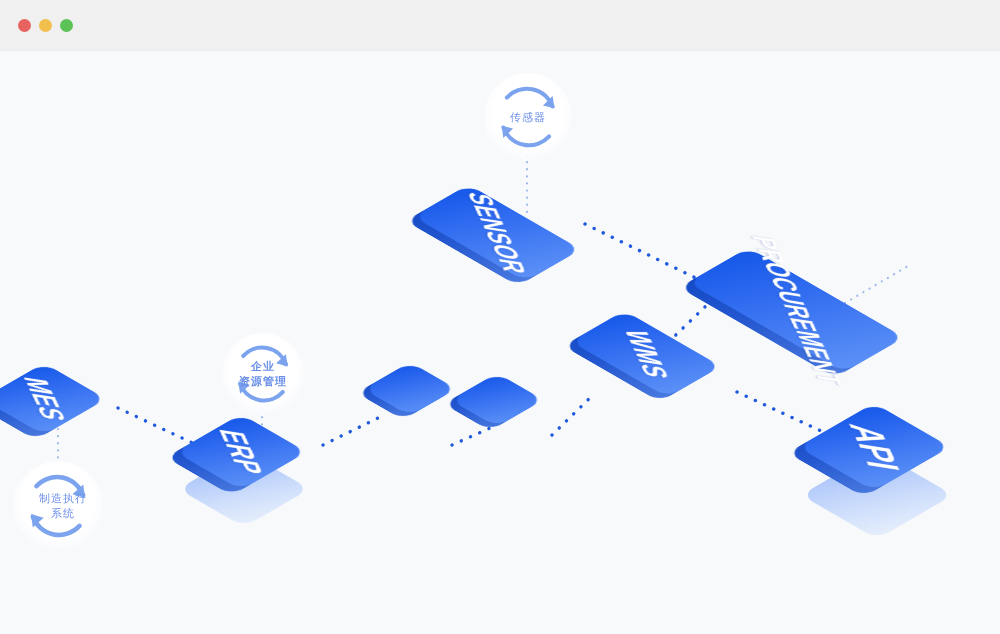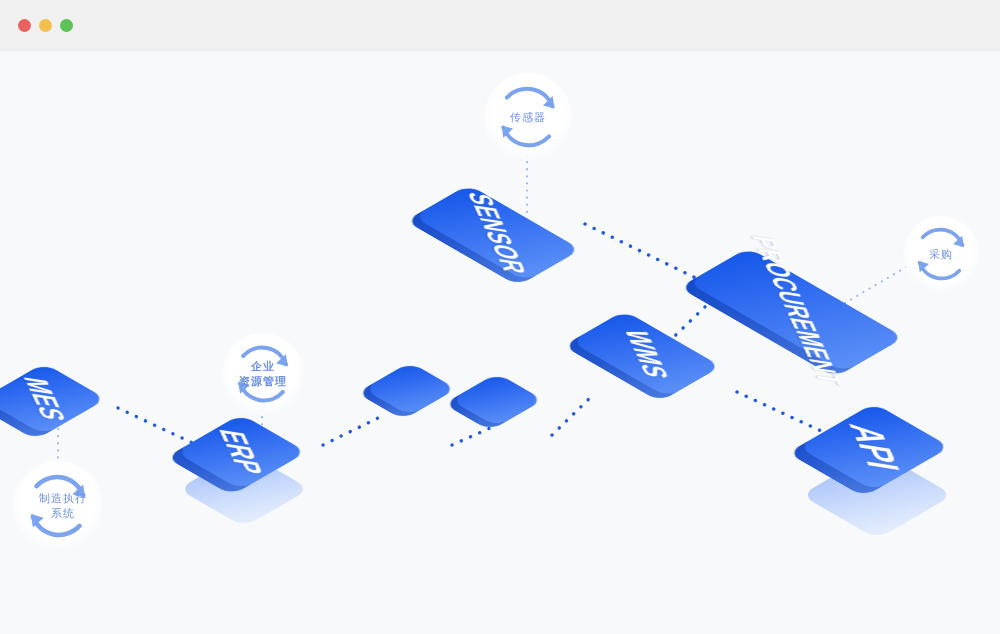--- a/index.html
+++ b/index.html
@@ -145,29 +145,20 @@
     <div class="badge" style="left:484px; top:22px; width:88px; height:88px;">
       <svg class="ring" viewBox="0 0 100 100">
         <path d="M78,38 A31,31 0 0 0 26,28" fill="none" stroke="#7ba3ee" stroke-width="4.5" stroke-linecap="round"></path>
         <path d="M22,62 A31,31 0 0 0 74,72" fill="none" stroke="#7ba3ee" stroke-width="4.5" stroke-linecap="round"></path>
         <path d="M78,26 L80,40 L67,37 Z" fill="#7ba3ee"></path>
         <path d="M22,74 L20,60 L33,63 Z" fill="#7ba3ee"></path>
       </svg>
       <div class="badge-text" style="font-size:11px;">传感器</div>
     </div>
 
-    <div class="badge" style="left:903px; top:165px; width:76px; height:76px;">
-      <svg class="ring" viewBox="0 0 100 100">
-        <path d="M78,38 A31,31 0 0 0 26,28" fill="none" stroke="#7ba3ee" stroke-width="5" stroke-linecap="round"></path>
-        <path d="M22,62 A31,31 0 0 0 74,72" fill="none" stroke="#7ba3ee" stroke-width="5" stroke-linecap="round"></path>
-        <path d="M78,26 L80,41 L66,37 Z" fill="#7ba3ee"></path>
-        <path d="M22,74 L20,59 L34,63 Z" fill="#7ba3ee"></path>
-      </svg>
-      <div class="badge-text" style="font-size:11px;">采购</div>
-    </div>
 
     <div class="badge" style="left:222px; top:282px; width:82px; height:82px;">
       <svg class="ring" viewBox="0 0 100 100">
         <path d="M78,38 A31,31 0 0 0 26,28" fill="none" stroke="#7ba3ee" stroke-width="5" stroke-linecap="round"></path>
         <path d="M22,62 A31,31 0 0 0 74,72" fill="none" stroke="#7ba3ee" stroke-width="5" stroke-linecap="round"></path>
         <path d="M78,26 L80,41 L66,37 Z" fill="#7ba3ee"></path>
         <path d="M22,74 L20,59 L34,63 Z" fill="#7ba3ee"></path>
       </svg>
       <div class="badge-text" style="font-size:11px;font-weight:bold;">
         <div>企业</div>

